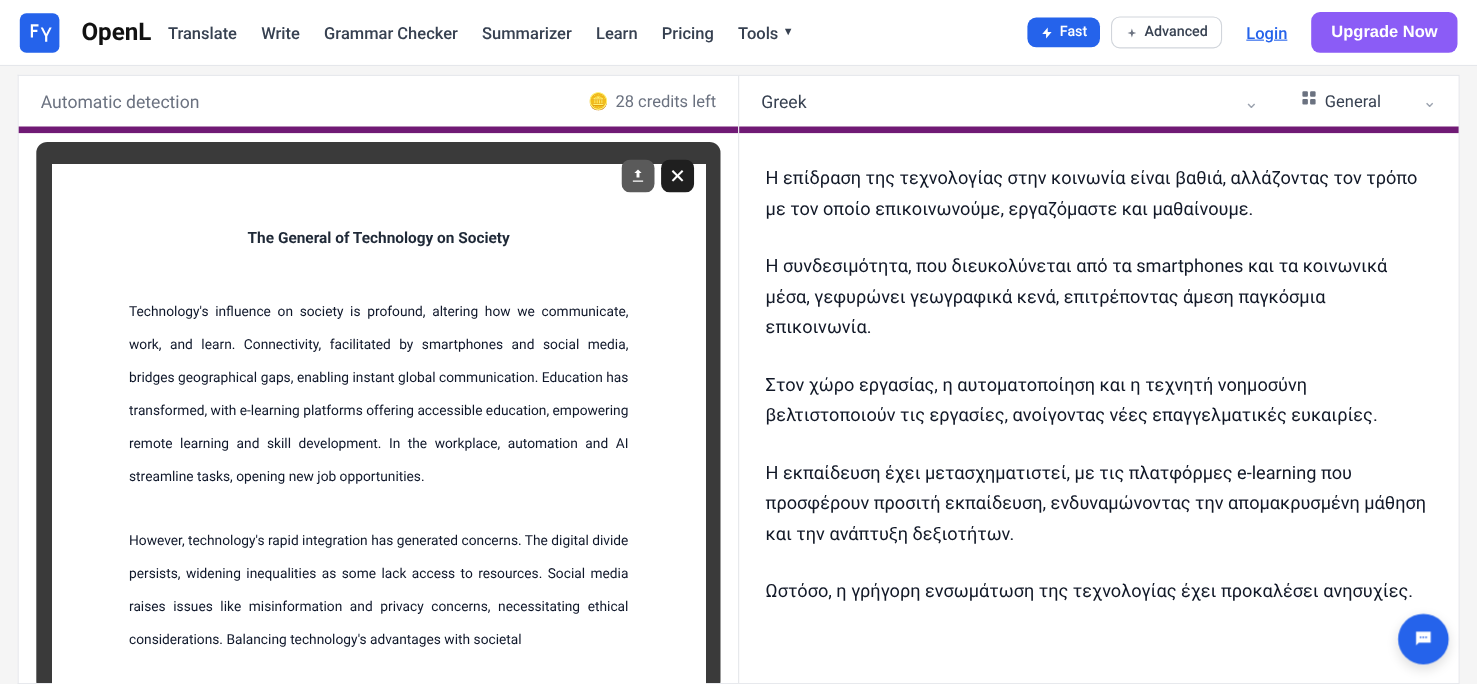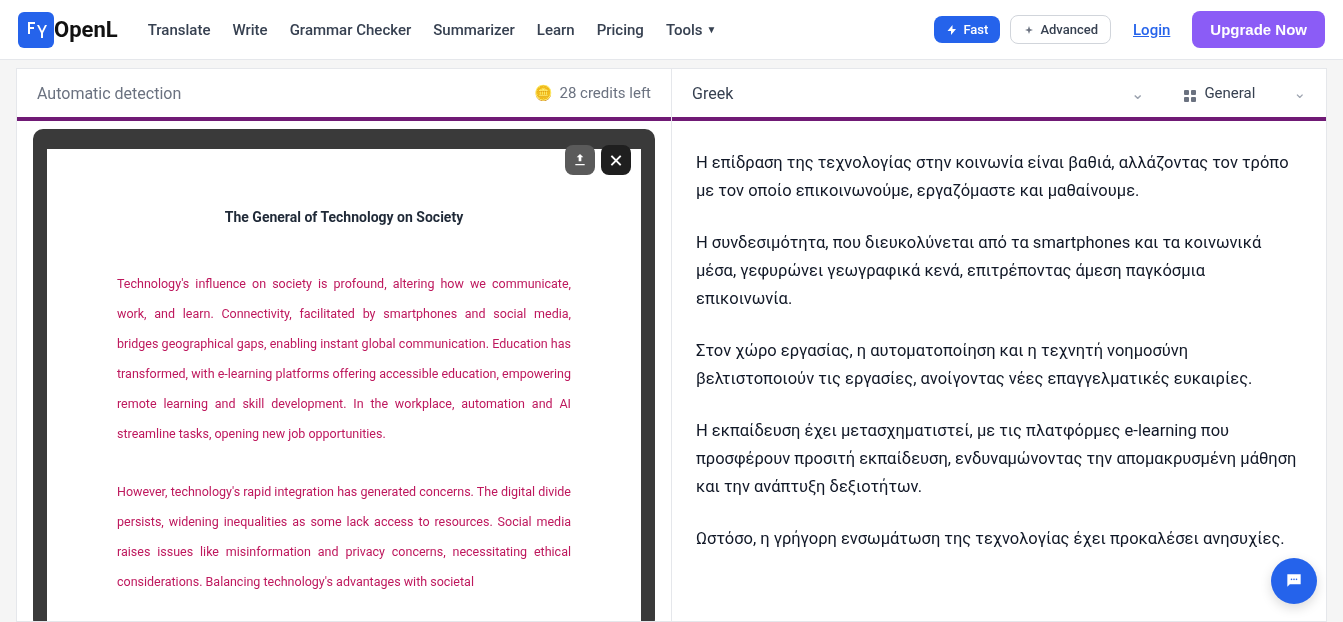--- a/index.html
+++ b/index.html
@@ -1,53 +1,53 @@
 <!DOCTYPE html>
 <html><head>
 <meta charset="utf-8">
 <style>
 * { box-sizing: border-box; margin: 0; padding: 0; }
 body { font-family: -apple-system, BlinkMacSystemFont, "Segoe UI", Roboto, sans-serif; background: #f5f5f5; width: 1343px; height: 622px; overflow: hidden; }
 .header { background: #fff; height: 60px; border-bottom: 1px solid #e5e7eb; display: flex; align-items: center; padding: 0 18px; }
-.logo-wrap { display: flex; align-items: center; gap: 0; margin-right: 30px; }
+.logo-wrap { display: flex; align-items: center; gap: 20px; margin-right: 15px; }
 .logo-icon { width: 36px; height: 36px; background: #2563eb; border-radius: 6px; display: flex; align-items: center; justify-content: center; position: relative; }
 .logo-icon svg { width: 24px; height: 24px; }
 .logo-text { font-size: 22px; font-weight: 700; color: #111; }
 .nav { display: flex; gap: 22px; flex: 1; }
 .nav-item { color: #374151; font-size: 15px; font-weight: 500; cursor: pointer; display: flex; align-items: center; gap: 4px; }
 .nav-item .chev { font-size: 10px; }
 .header-actions { display: flex; align-items: center; gap: 10px; }
 .pill { display: flex; align-items: center; gap: 5px; padding: 6px 12px; border-radius: 8px; font-size: 13px; font-weight: 500; cursor: pointer; }
 .pill.fast { background: #2563eb; color: #fff; }
 .pill.adv { background: #fff; border: 1px solid #d1d5db; color: #374151; align-items: flex-end; }
 .login-link { color: #2563eb; font-size: 15px; font-weight: 500; margin: 0 12px; cursor: pointer; text-decoration: underline; }
 .upgrade-btn { background: #8b5cf6; color: #fff; font-size: 15px; font-weight: 600; padding: 10px 18px; border-radius: 8px; cursor: pointer; border: none; }
 .main { display: flex; height: calc(622px - 60px); padding-top: 8px; }
 .panel { flex: 1; background: #fff; display: flex; flex-direction: column; border: 1px solid #e5e7eb; }
 .panel.left { margin-left: 16px; margin-right: 0; border-right: none; }
 .panel.right { margin-right: 16px; }
-.panel-head { height: 52px; display: flex; align-items: center; padding: 0 20px; border-bottom: 4px solid #701a75; gap: 10px; }
+.panel-head { height: 52px; display: flex; align-items: center; padding: 0 20px; border-bottom: 6px solid #701a75; gap: 10px; }
 .detect-label { color: #6b7280; font-size: 16px; flex: 1; }
 .credits { color: #6b7280; font-size: 15px; display: flex; align-items: center; gap: 6px; }
 .lang-sel { color: #374151; font-size: 16px; display: flex; align-items: flex-end; gap: 8px; cursor: pointer; flex: 1; }
 .lang-sel .chev { color: #9ca3af; margin-left: auto; margin-right: 30px; }
-.style-sel { color: #374151; font-size: 15px; display: flex; align-items: flex-end; gap: 8px; cursor: pointer; }
+.style-sel { color: #374151; font-size: 15px; display: flex; align-items: flex-start; gap: 8px; cursor: pointer; }
 .style-sel .chev { color: #9ca3af; margin-left: 30px; }
 .panel-body { flex: 1; overflow: hidden; position: relative; }
 .doc-frame { background: #3a3a3a; margin: 8px 16px; border-radius: 10px; padding: 20px 14px 0 14px; height: 100%; position: relative; overflow: hidden; }
 .action-btns { position: absolute; top: 16px; right: 24px; display: flex; gap: 6px; z-index: 5; }
 .action-btn { width: 30px; height: 30px; border-radius: 8px; display: flex; align-items: center; justify-content: center; cursor: pointer; color: #fff; }
 .action-btn.upload { background: #5a5a5a; }
 .action-btn.close { background: #1f1f1f; font-size: 18px; }
 .doc-page { background: #fff; padding: 60px 70px; height: 100%; overflow-y: auto; position: relative; }
 .doc-page::-webkit-scrollbar { width: 10px; }
 .doc-page::-webkit-scrollbar-thumb { background: #6b6b6b; border-radius: 5px; }
 .doc-page::-webkit-scrollbar-track { background: #3a3a3a; }
 .doc-title { text-align: center; font-size: 14px; font-weight: 700; color: #1f2937; margin-bottom: 44px; }
-.doc-text { font-size: 12.5px; color: #be185d; line-height: 2.4; text-align: justify; }
+.doc-text { font-size: 12.5px; color: #0f172a; line-height: 2.4; text-align: justify; }
 .doc-text p { margin-bottom: 28px; }
 .output-body { padding: 28px 24px; font-size: 16.5px; color: #111827; line-height: 1.7; overflow-y: auto; height: 100%; }
 .output-body p { margin-bottom: 24px; }
 .chat-fab { position: fixed; bottom: 18px; right: 26px; width: 46px; height: 46px; border-radius: 50%; background: #2563eb; display: flex; align-items: center; justify-content: center; cursor: pointer; box-shadow: 0 4px 12px rgba(0,0,0,0.15); }
 .chat-fab svg { width: 20px; height: 20px; fill: #fff; }
 .grid-icon { display: inline-grid; grid-template-columns: 5px 5px; grid-template-rows: 5px 5px; gap: 2px; }
 .grid-icon span { background: #6b7280; border-radius: 1px; }
 </style>
 </head>
 <body>

